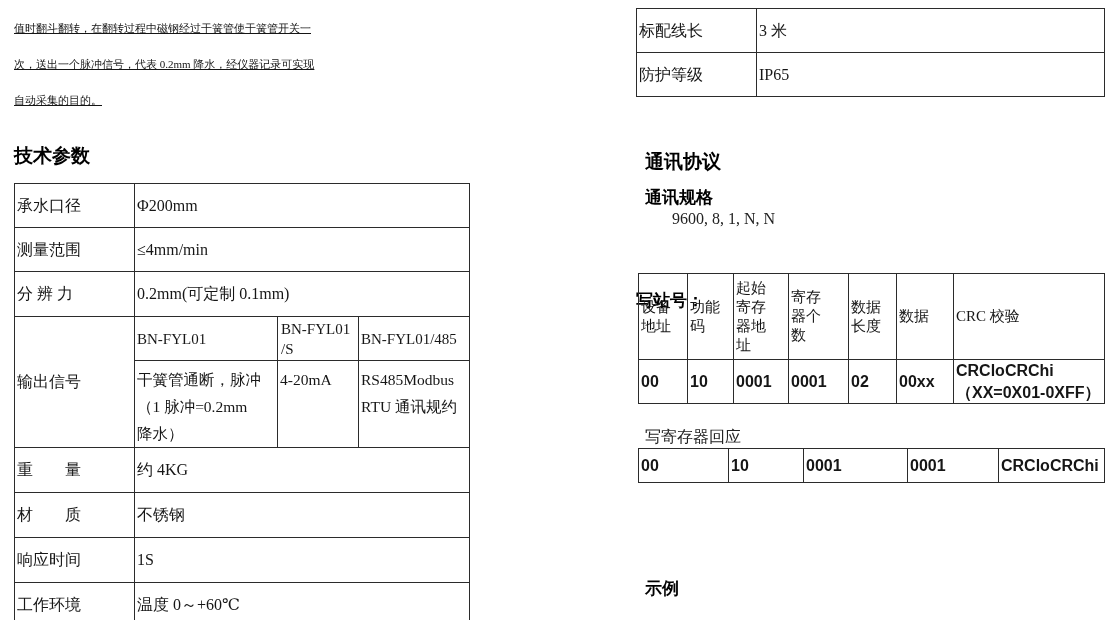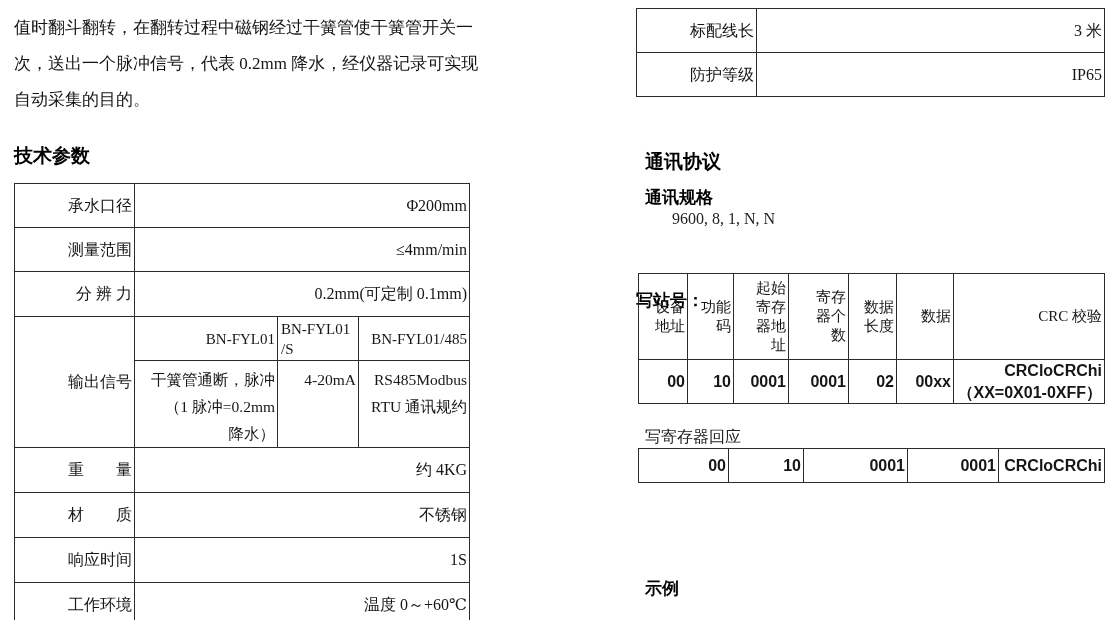--- a/index.html
+++ b/index.html
@@ -6,21 +6,21 @@
   body {
     width:1120px; height:620px; background:#ffffff; overflow:hidden;
     position:relative; color:#1a1a1a;
     font-family:"Liberation Serif","DejaVu Serif",serif;
   }
   .abs { position:absolute; }
 
   
   .intro {
     left:14px; top:10px; width:486px;
-    font-size:17px; line-height:36px; white-space:pre-line; color:#151515;
+    font-size:11px; line-height:36px; white-space:pre-line; color:#151515;text-decoration:underline;
   }
 
   
   .h-main {
     font-family:"Liberation Sans","DejaVu Sans",sans-serif;
     font-weight:700; font-size:19px; color:#000;text-align:right;
   }
   .h-sub {
     font-family:"Liberation Sans","DejaVu Sans",sans-serif;
     font-weight:700; font-size:17px; color:#000;
@@ -29,21 +29,21 @@
   .comm-heading    { left:645px; top:149px; }
   .comm-spec-head  { left:645px; top:186px; }
   .spec-value      { left:672px; top:210px; font-size:16px; color:#222; }
   .ws-label        { left:636px; top:249px;margin-top:40px; }
   .wr-label        { left:645px; top:427px; font-size:16px; color:#222; }
   .example-heading { left:645px; top:577px; }
 
   
   table.tbl { border-collapse:collapse; table-layout:fixed; position:absolute; }
   table.tbl td {
-    border:1.5px solid #2b2b2b; text-align:right; vertical-align:middle;
+    border:1.5px solid #2b2b2b; text-align:left; vertical-align:middle;
     font-size:16px; line-height:1.35; padding:0 2px; white-space:pre-line;
     color:#161616; overflow:hidden;
   }
 
   .tech-table { left:14px; top:183px; width:455px; }
   .tech-table td.model { font-size:15px; line-height:20px; }
   .tech-table td.model-left { text-align:left; padding-left:3px; }
   .tech-table td.desc { vertical-align:top; padding-top:5px; font-size:15.5px; line-height:27px; }
 
   .accessory-table { left:636px; top:8px; width:468px; }

